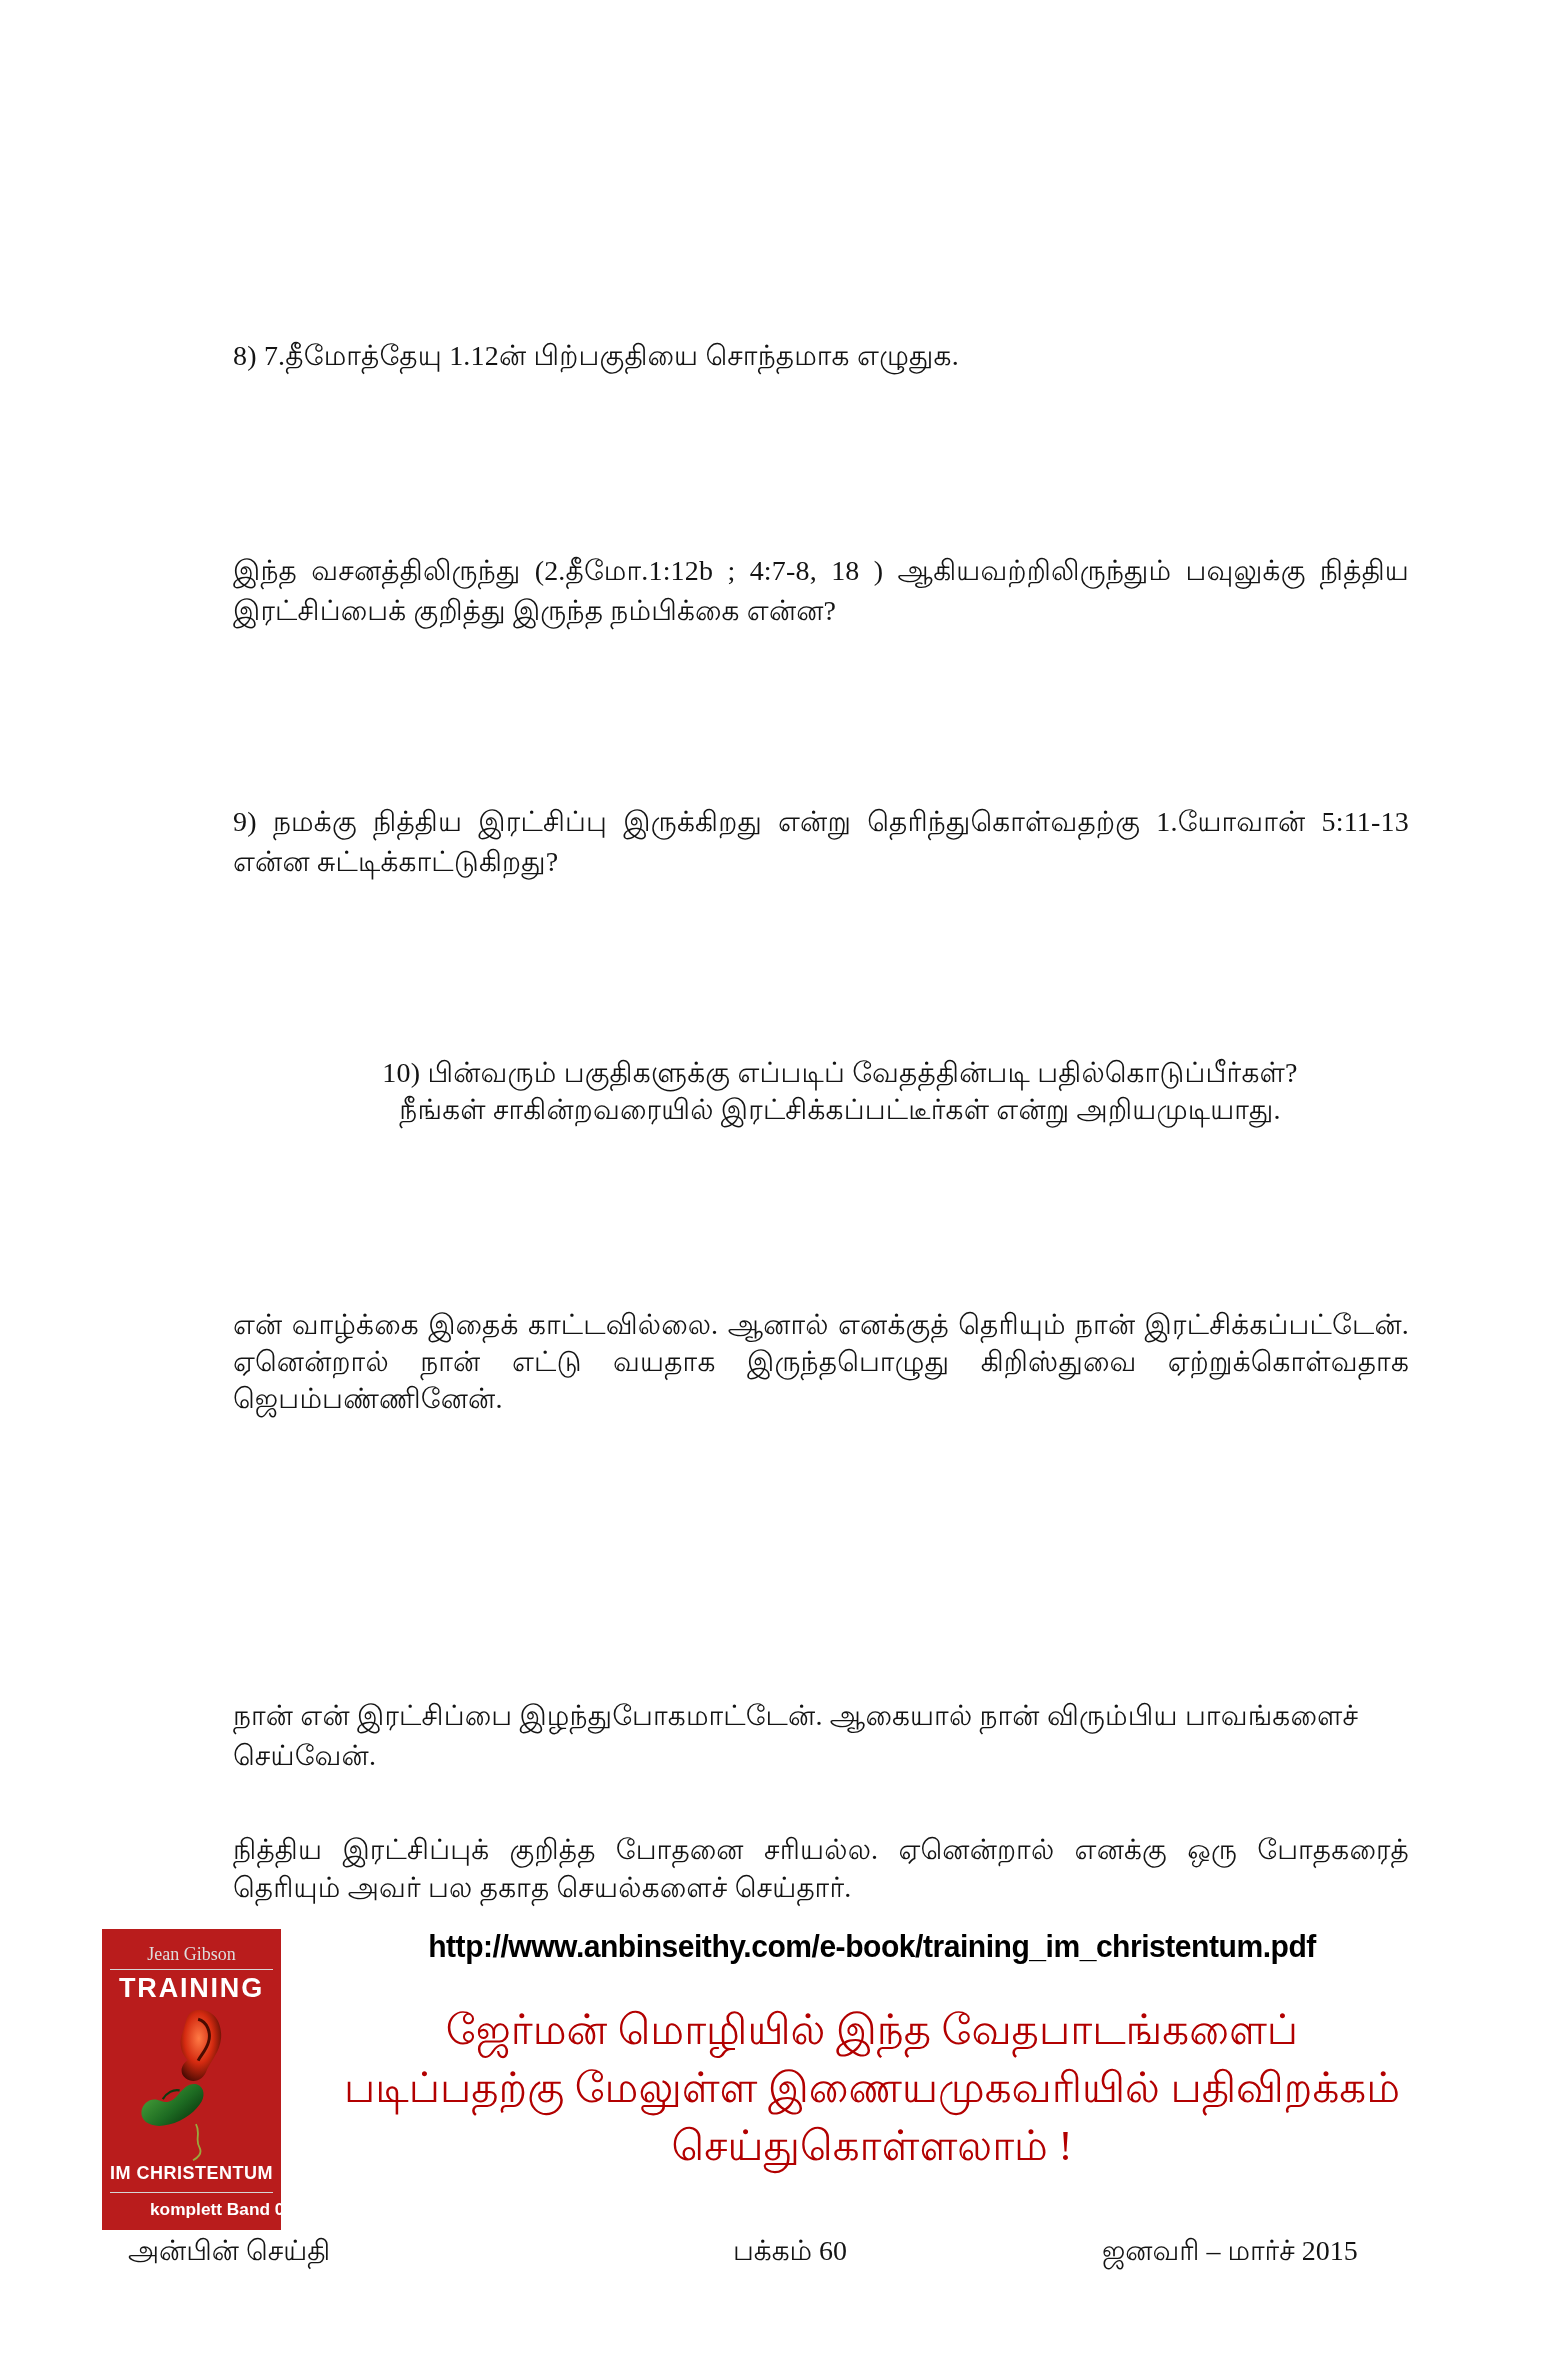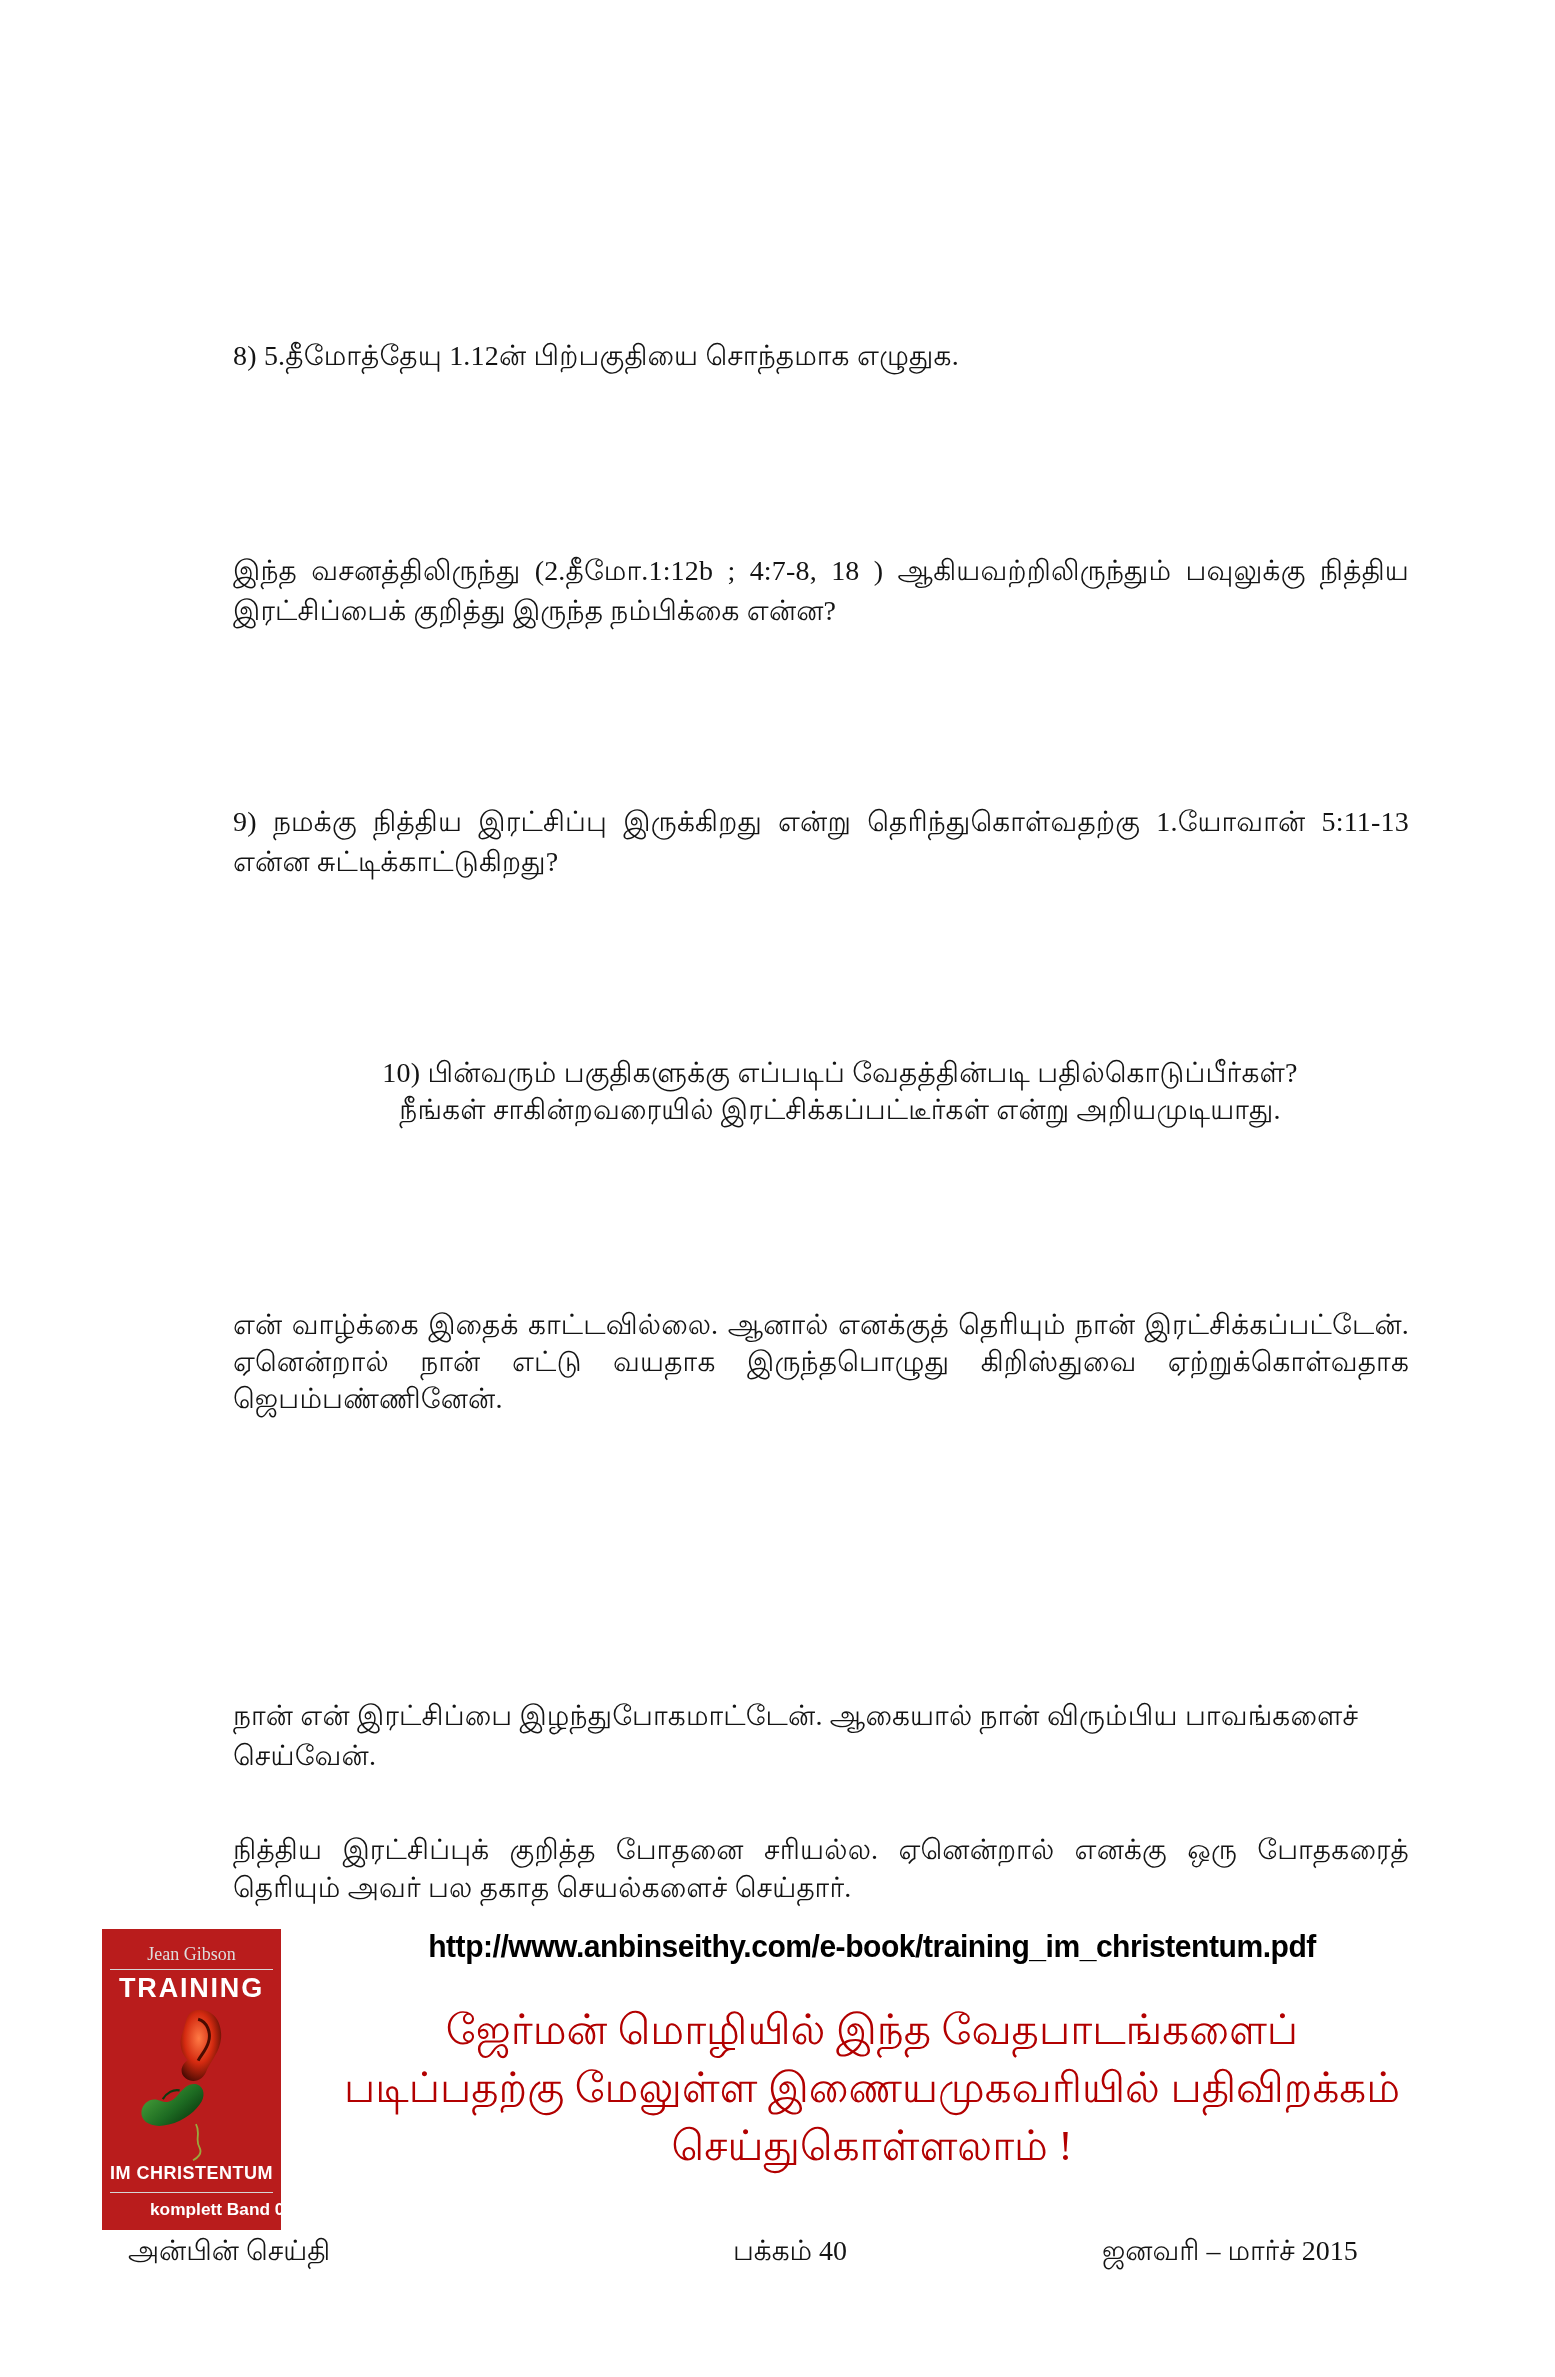--- a/index.html
+++ b/index.html
@@ -75,21 +75,21 @@
   
   .footer-left   { position:absolute; left:128px;  top:2235px; font-size:28px; }
   .footer-center { position:absolute; left:630px;  top:2235px; width:320px; text-align:center; font-size:28px; }
   .footer-right  { position:absolute; left:1086px; top:2235px; width:338px; font-size:28px;margin-left:16px; }
 </style>
 </head>
 <body>
 
 <div class="page">
 
-  <p class="tblock q8">8) 5.தீமோத்தேயு 1.12ன் பிற்பகுதியை சொந்தமாக எழுதுக.</p>
+  <p class="tblock q8">8) 7.தீமோத்தேயு 1.12ன் பிற்பகுதியை சொந்தமாக எழுதுக.</p>
 
   <p class="tblock q8f justify">இந்த வசனத்திலிருந்து (2.தீமோ.1:12b ; 4:7-8, 18 ) ஆகியவற்றிலிருந்தும் பவுலுக்கு நித்திய இரட்சிப்பைக் குறித்து இருந்த நம்பிக்கை என்ன?</p>
 
   <p class="tblock q9 justify">9) நமக்கு நித்திய இரட்சிப்பு இருக்கிறது என்று தெரிந்துகொள்வதற்கு 1.யோவான் 5:11-13 என்ன சுட்டிக்காட்டுகிறது?</p>
 
   <p class="tblock q10 preline">10) பின்வரும் பகுதிகளுக்கு எப்படிப் வேதத்தின்படி பதில்கொடுப்பீர்கள்?
 நீங்கள் சாகின்றவரையில் இரட்சிக்கப்பட்டீர்கள் என்று அறியமுடியாது.</p>
 
   <p class="tblock sa justify">என் வாழ்க்கை இதைக் காட்டவில்லை. ஆனால் எனக்குத் தெரியும் நான் இரட்சிக்கப்பட்டேன். ஏனென்றால் நான் எட்டு வயதாக இருந்தபொழுது கிறிஸ்துவை ஏற்றுக்கொள்வதாக ஜெபம்பண்ணினேன்.</p>
 
@@ -129,17 +129,17 @@
         <path d="M45,122 C52,115 62,112 70,116" stroke="#0c3b10" stroke-width="3" fill="none"></path>
       </g>
       <path d="M86,160 C93,172 84,182 91,192 C95,200 88,206 82,209" stroke="#9aa83c" stroke-width="2.5" fill="none"></path>
     </svg>
     <div class="cover-subtitle">IM CHRISTENTUM</div>
     <div class="cover-rule-bottom"></div>
     <div class="cover-edition">komplett Band 0 - 4</div>
   </div>
 
   <div class="footer-left">அன்பின் செய்தி</div>
-  <div class="footer-center">பக்கம் 40</div>
+  <div class="footer-center">பக்கம் 60</div>
   <div class="footer-right">ஜனவரி – மார்ச் 2015</div>
 
 </div>
 
 
 </body></html>

